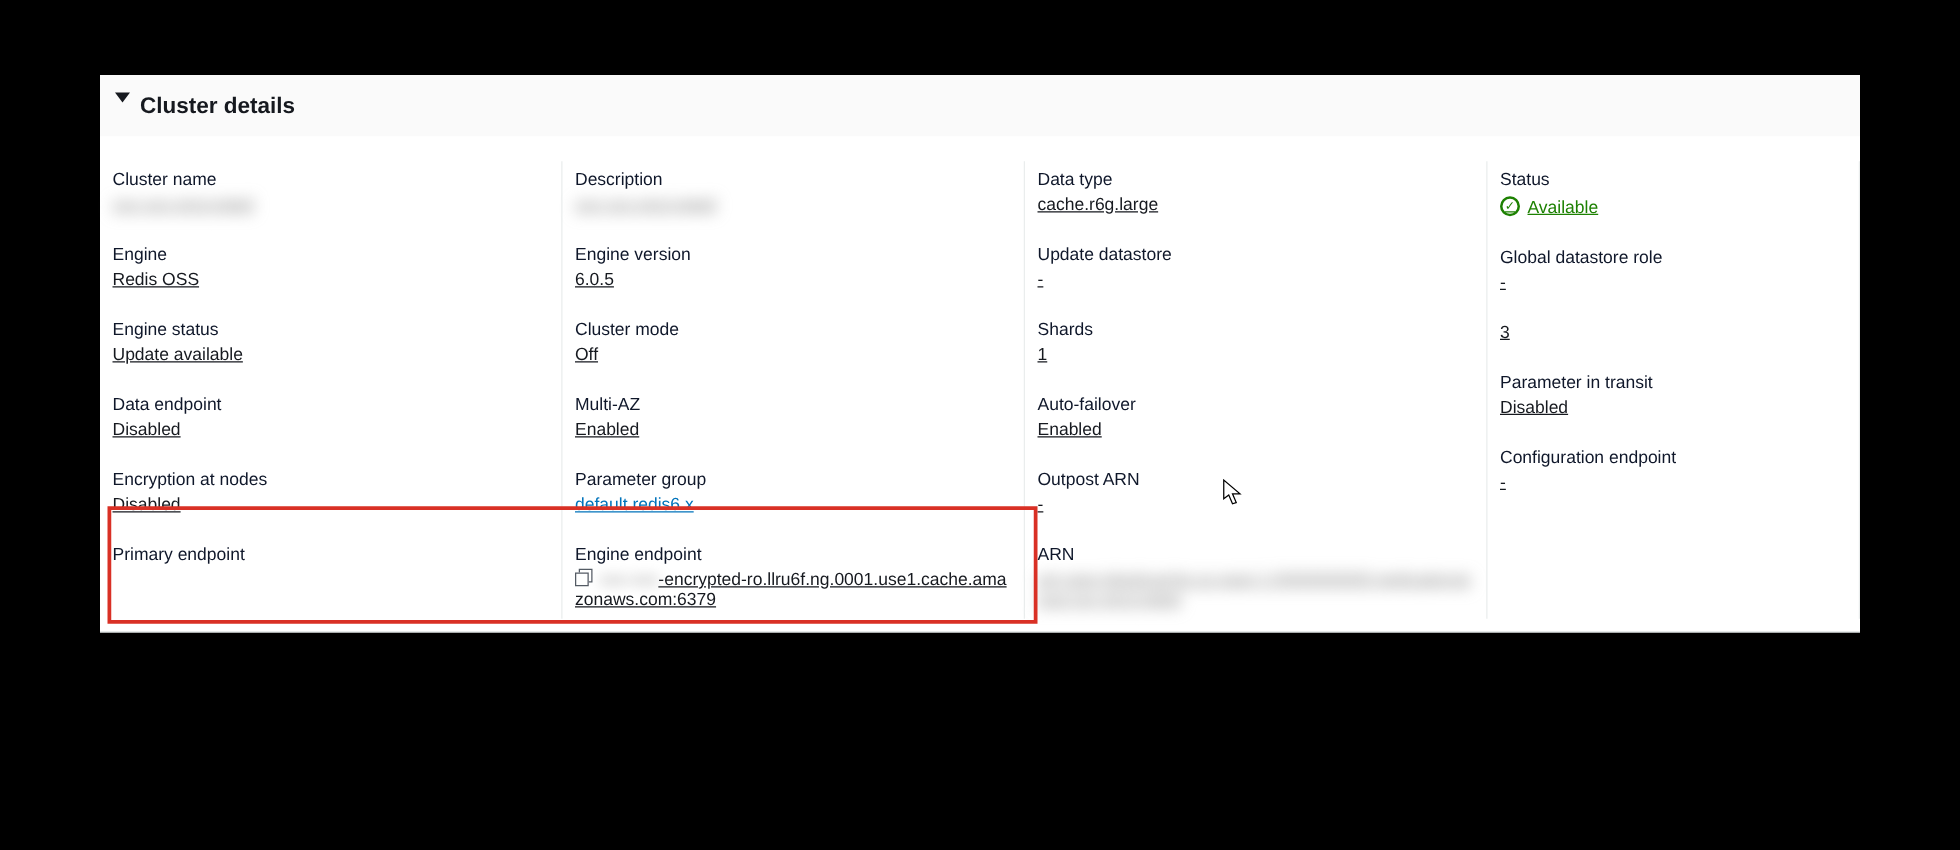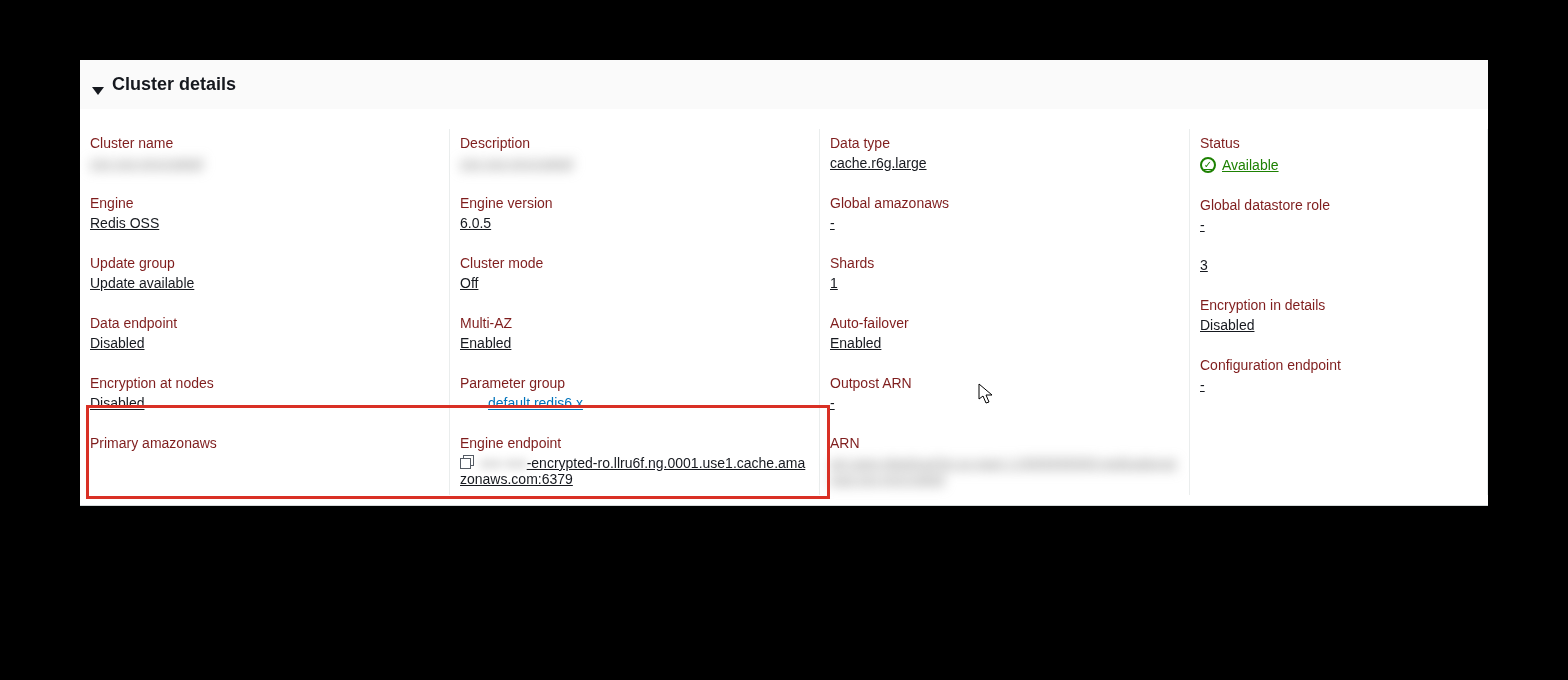--- a/index.html
+++ b/index.html
@@ -12,21 +12,21 @@
       height: 680px;
       padding: 60px 80px 0 80px;
     }
     .panel {
       background: #fafafa;
       border-bottom: 1px solid #d5dbdb;
     }
     .panel-header {
       padding: 14px 4px 14px 12px;
       display: flex;
-      align-items: flex-end;
+      align-items: flex-start;
       gap: 8px;
     }
     .caret {
       width: 0; height: 0;
       border-left: 6px solid transparent;
       border-right: 6px solid transparent;
       border-top: 8px solid #16191f;
     }
     .panel-title {
       font-size: 18px;
@@ -42,30 +42,30 @@
     .col {
       padding: 0 10px 0 10px;
       border-right: 1px solid #eaeded;
     }
     .col:first-child { padding-left: 10px; }
     .col:last-child { border-right: none; }
     .cell {
       padding: 6px 0 18px 0;
     }
     .cell-label {
-      color: #7f1d1d;
+      color: #0f172a;
       font-size: 14px;
       margin-bottom: 4px;
     }
     .cell-value {
       color: #16191f;
       font-size: 14px;
       text-decoration: underline;
     }
-    .link { color: #0073bb; cursor: pointer; margin-left: 28px; }
+    .link { color: #0073bb; cursor: pointer; }
     .status-available {
       color: #1d8102;
       display: inline-flex;
       align-items: center;
       gap: 6px;
     }
     .status-icon {
       width: 16px; height: 16px;
       border: 2px solid #1d8102;
       border-radius: 50%;
@@ -133,33 +133,33 @@
     <div class="col">
       <div class="cell">
         <div class="cell-label">Cluster name</div>
         <div class="cell-value blurred">xxx-xxx-encrypted</div>
       </div>
       <div class="cell">
         <div class="cell-label">Engine</div>
         <div class="cell-value">Redis OSS</div>
       </div>
       <div class="cell">
-        <div class="cell-label">Update group</div>
+        <div class="cell-label">Engine status</div>
         <div class="cell-value">Update available</div>
       </div>
       <div class="cell">
         <div class="cell-label">Data endpoint</div>
         <div class="cell-value">Disabled</div>
       </div>
       <div class="cell">
         <div class="cell-label">Encryption at nodes</div>
         <div class="cell-value">Disabled</div>
       </div>
       <div class="cell" style="padding-bottom:8px">
-        <div class="cell-label">Primary amazonaws</div>
+        <div class="cell-label">Primary endpoint</div>
       </div>
     </div>
 
     <div class="col">
       <div class="cell">
         <div class="cell-label">Description</div>
         <div class="cell-value blurred">xxx-xxx-encrypted</div>
       </div>
       <div class="cell">
         <div class="cell-label">Engine version</div>
@@ -184,21 +184,21 @@
         </div>
       </div>
     </div>
 
     <div class="col">
       <div class="cell">
         <div class="cell-label">Data type</div>
         <div class="cell-value">cache.r6g.large</div>
       </div>
       <div class="cell">
-        <div class="cell-label">Global amazonaws</div>
+        <div class="cell-label">Update datastore</div>
         <div class="cell-value">-</div>
       </div>
       <div class="cell">
         <div class="cell-label">Shards</div>
         <div class="cell-value">1</div>
       </div>
       <div class="cell">
         <div class="cell-label">Auto-failover</div>
         <div class="cell-value">Enabled</div>
       </div>
@@ -221,21 +221,21 @@
         </div>
       </div>
       <div class="cell">
         <div class="cell-label">Global datastore role</div>
         <div class="cell-value">-</div>
       </div>
       <div class="cell">
         <div class="cell-value">3</div>
       </div>
       <div class="cell">
-        <div class="cell-label">Encryption in details</div>
+        <div class="cell-label">Parameter in transit</div>
         <div class="cell-value">Disabled</div>
       </div>
       <div class="cell">
         <div class="cell-label">Configuration endpoint</div>
         <div class="cell-value">-</div>
       </div>
     </div>
 
     <div class="highlight-box"></div>
   </div>

